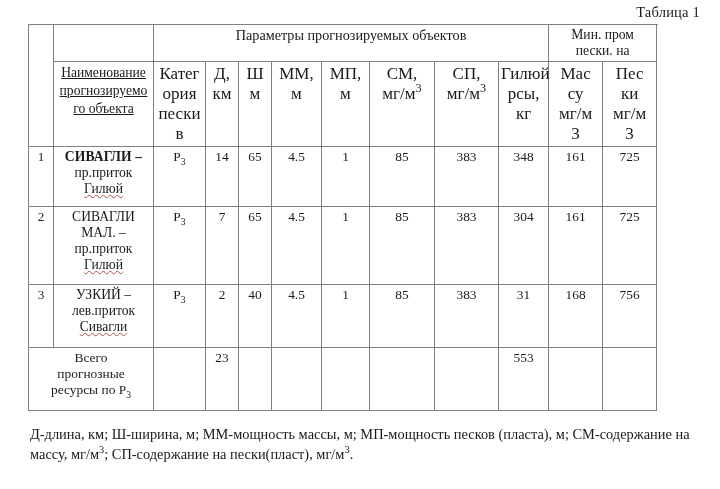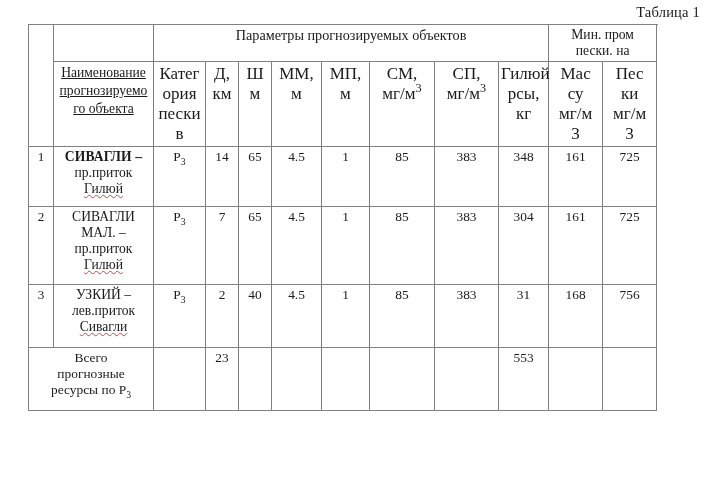--- a/index.html
+++ b/index.html
@@ -331,20 +331,21 @@
         <td class="total-num"></td>
         <td class="total-num"></td>
         <td class="total-num">553</td>
         <td class="total-num"></td>
         <td class="total-num"></td>
       </tr>
     </tbody>
       </table>
   </div>
 
+  <div class="footnote"><span>Д-длина, км; Ш-ширина, м; ММ-мощность массы, м; МП-мощность песков (пласта), м; СМ-содержание на массу, мг/м</span><sup>3</sup><span>; СП-содержание на пески(пласт), мг/м</span><sup>3</sup><span>.</span></div>
 
   <div class="watermark">
     <span class="wm-dots">
         <i></i>
         <i></i>
         <i></i>
         <i></i>
       </span>
     <span class="wm-text">Avito</span>
   </div>

